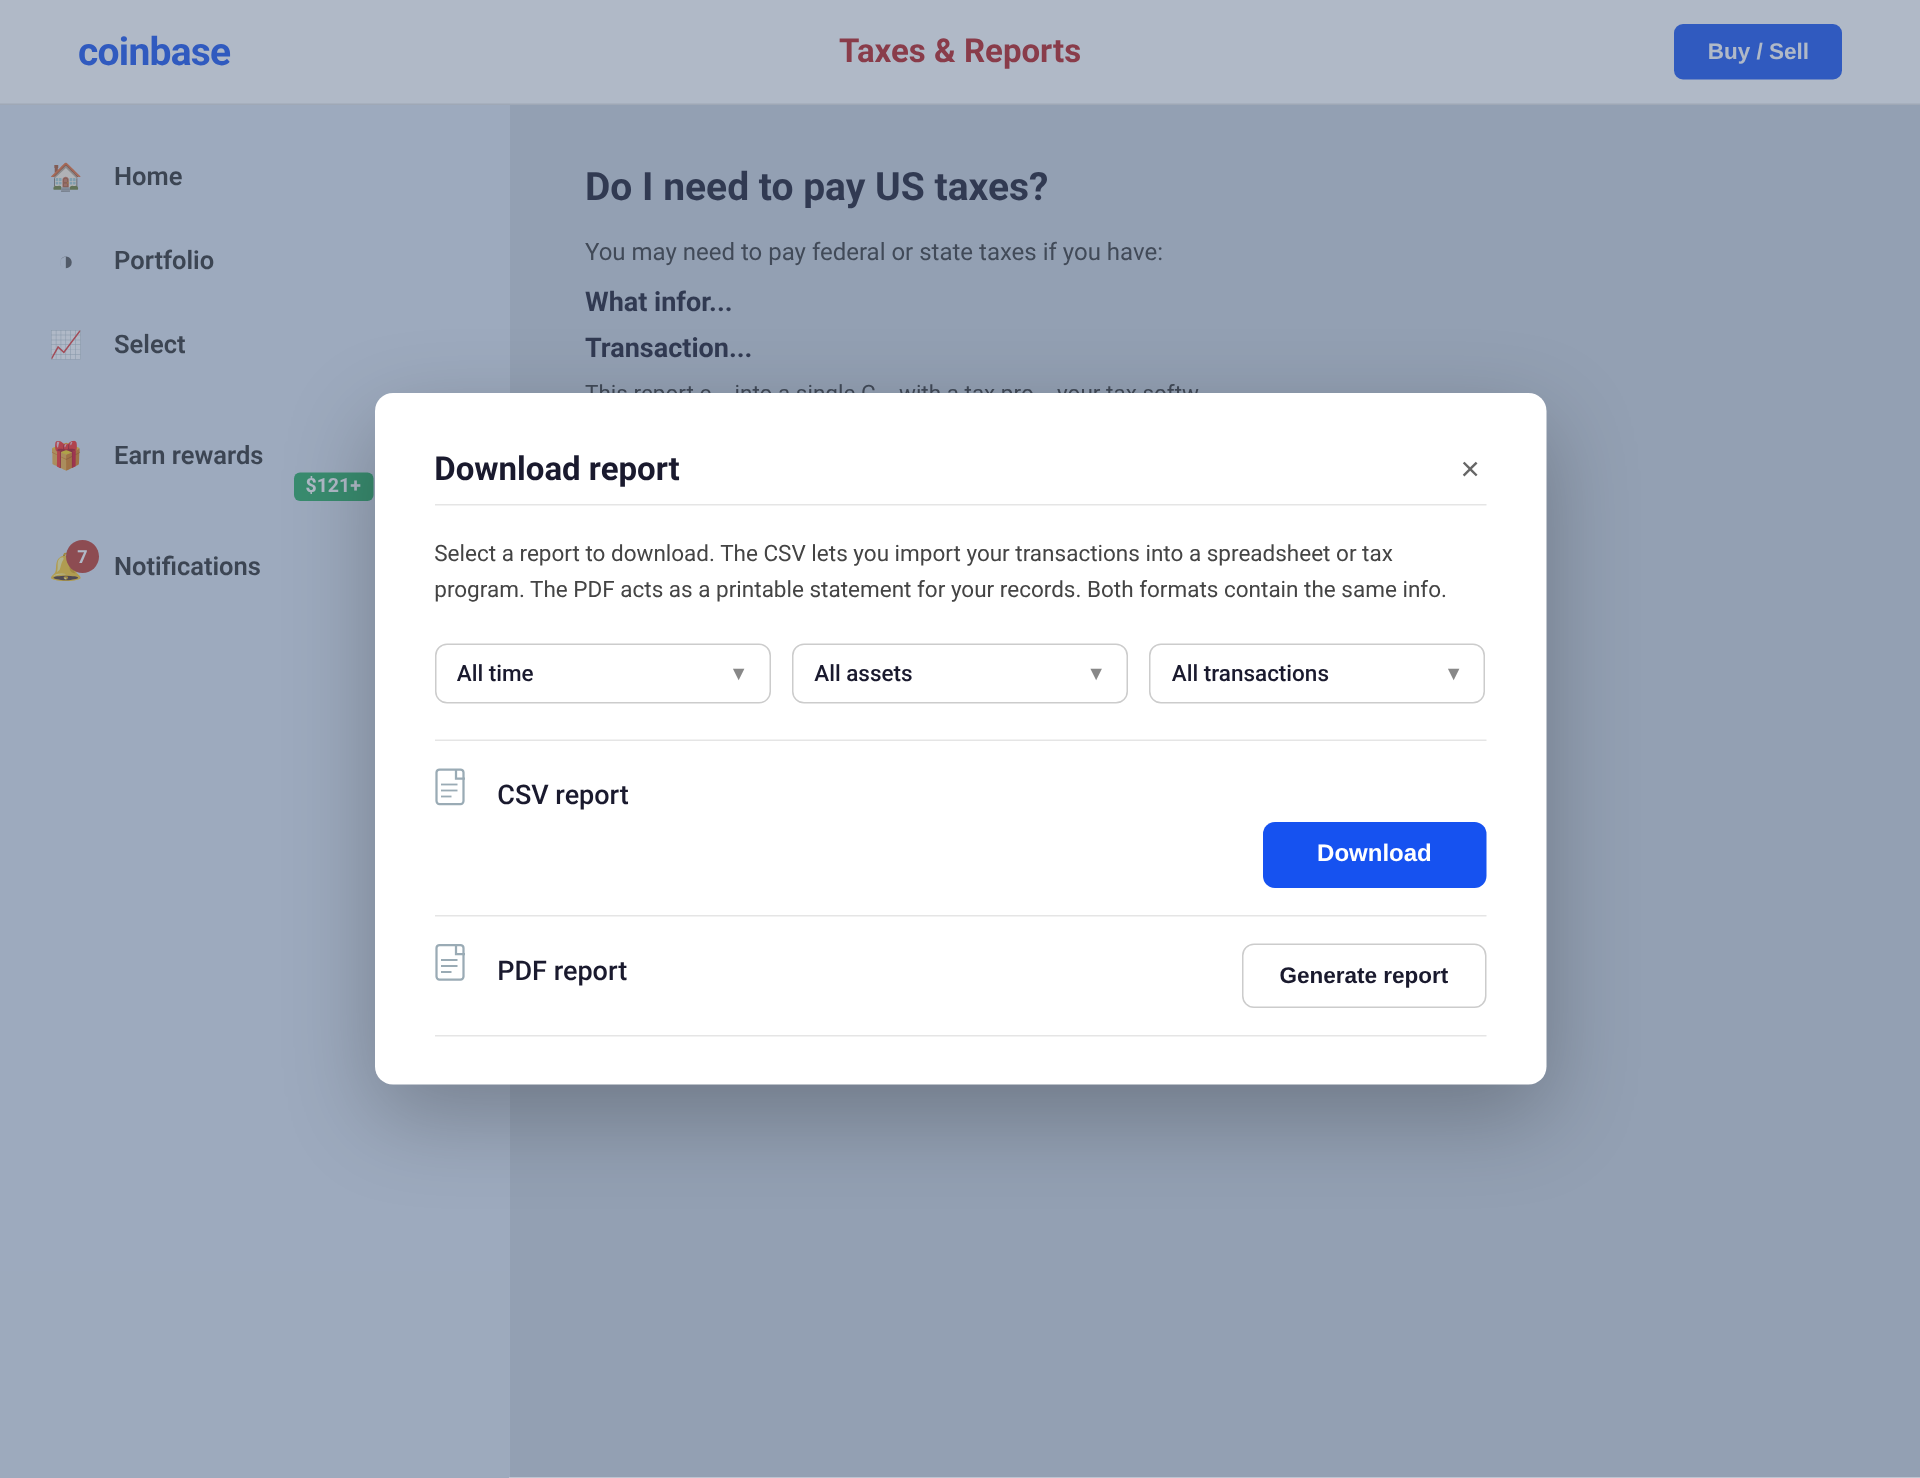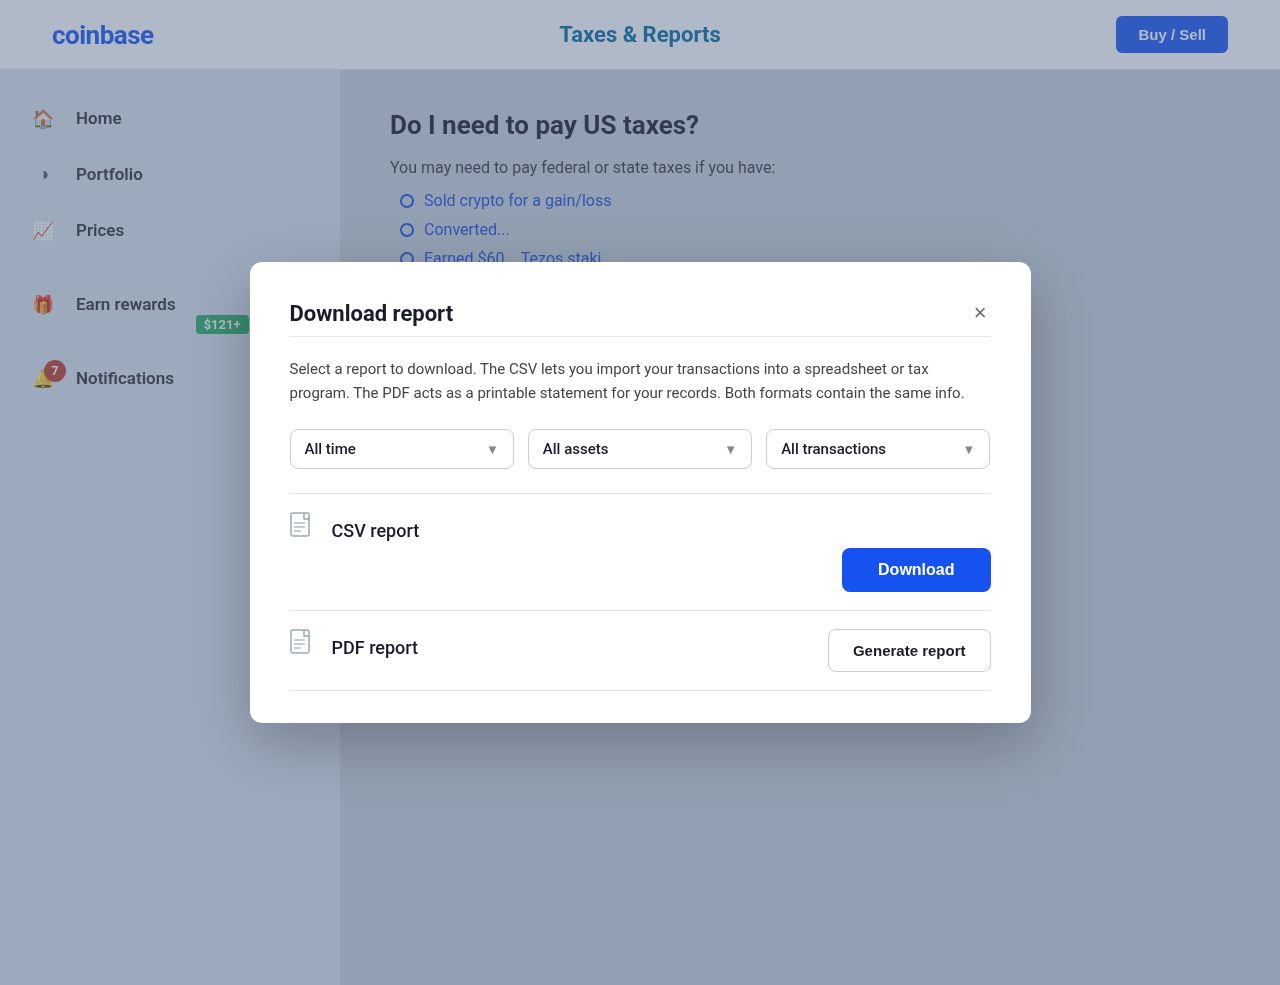--- a/index.html
+++ b/index.html
@@ -26,21 +26,21 @@
     }
     .logo {
       color: #1652f0;
       font-size: 26px;
       font-weight: 700;
       letter-spacing: -0.5px;
     }
     .page-title {
       font-size: 22px;
       font-weight: 700;
-      color: #0369a1;
+      color: #b91c1c;
       position: absolute;
       left: 50%;
       transform: translateX(-50%);
     }
     .buy-sell-btn {
       background: #1652f0;
       color: #fff;
       border: none;
       border-radius: 6px;
       padding: 10px 22px;
@@ -302,45 +302,40 @@
     <div class="sidebar-item">
       <div class="sidebar-icon">🏠</div>
       <span>Home</span>
     </div>
     <div class="sidebar-item">
       <div class="sidebar-icon">◑</div>
       <span>Portfolio</span>
     </div>
     <div class="sidebar-item">
       <div class="sidebar-icon">📈</div>
-      <span>Prices</span>
+      <span>Select</span>
     </div>
     <div class="sidebar-item">
       <div class="sidebar-icon">🎁</div>
       <span>Earn rewards</span>
       <span class="earn-badge">$121+</span>
     </div>
     <div class="sidebar-item">
       <div class="sidebar-icon" style="position:relative;">
         🔔
         <span class="notif-badge" style="position:absolute;top:-6px;right:-10px;">7</span>
       </div>
       <span>Notifications</span>
     </div>
   </aside>
 
   <main class="main-content">
     <div>
       <div class="content-title">Do I need to pay US taxes?</div>
       <div class="content-para">You may need to pay federal or state taxes if you have:</div>
-      <ul class="bullet-list">
-        <li>Sold crypto for a gain/loss</li>
-        <li>Converted...</li>
-        <li>Earned $60... Tezos staki...</li>
-      </ul>
     </div>
     <div>
       <div class="section-title">What infor...</div>
       <div class="section-title">Transaction...</div>
       <div class="section-para">This report c... into a single C... with a tax pro... your tax softw...</div>
       <div class="form-1099">Form 1099-...</div>
       <div class="form-para">If you traded... eligibility requirements, you may receive a form...</div>
     </div>
   </main>
 </div>

